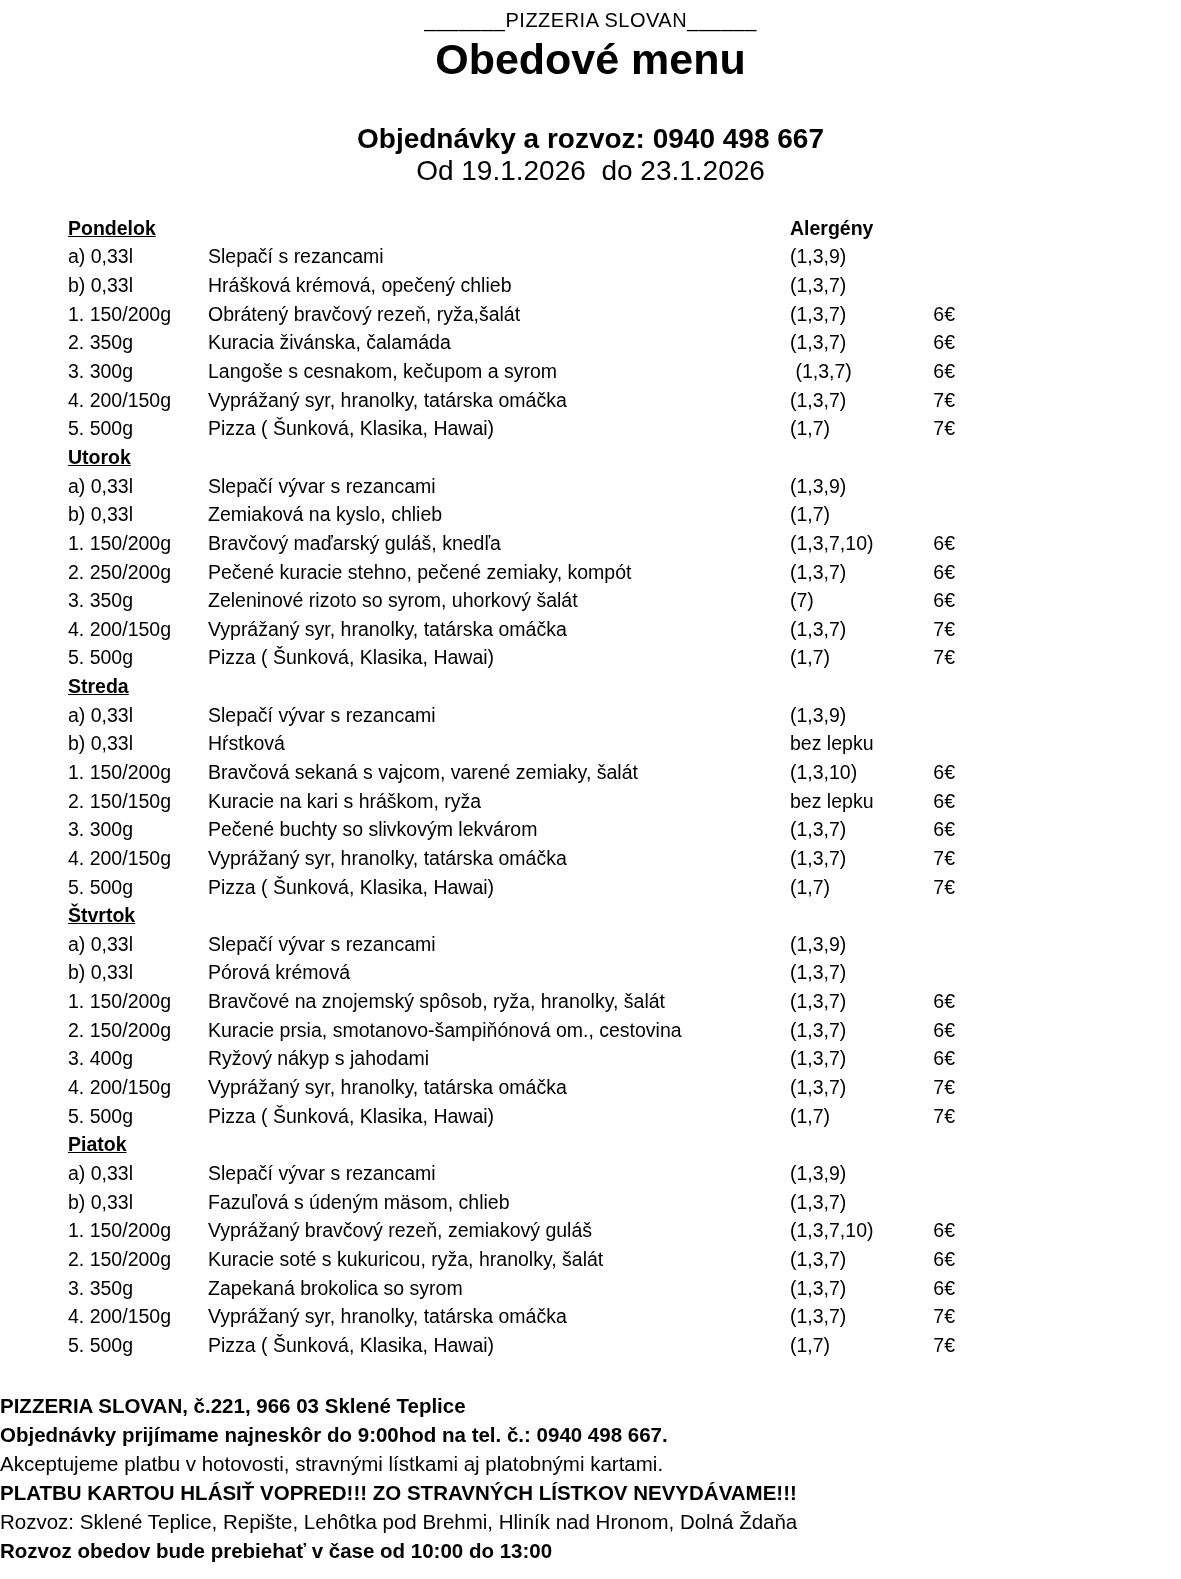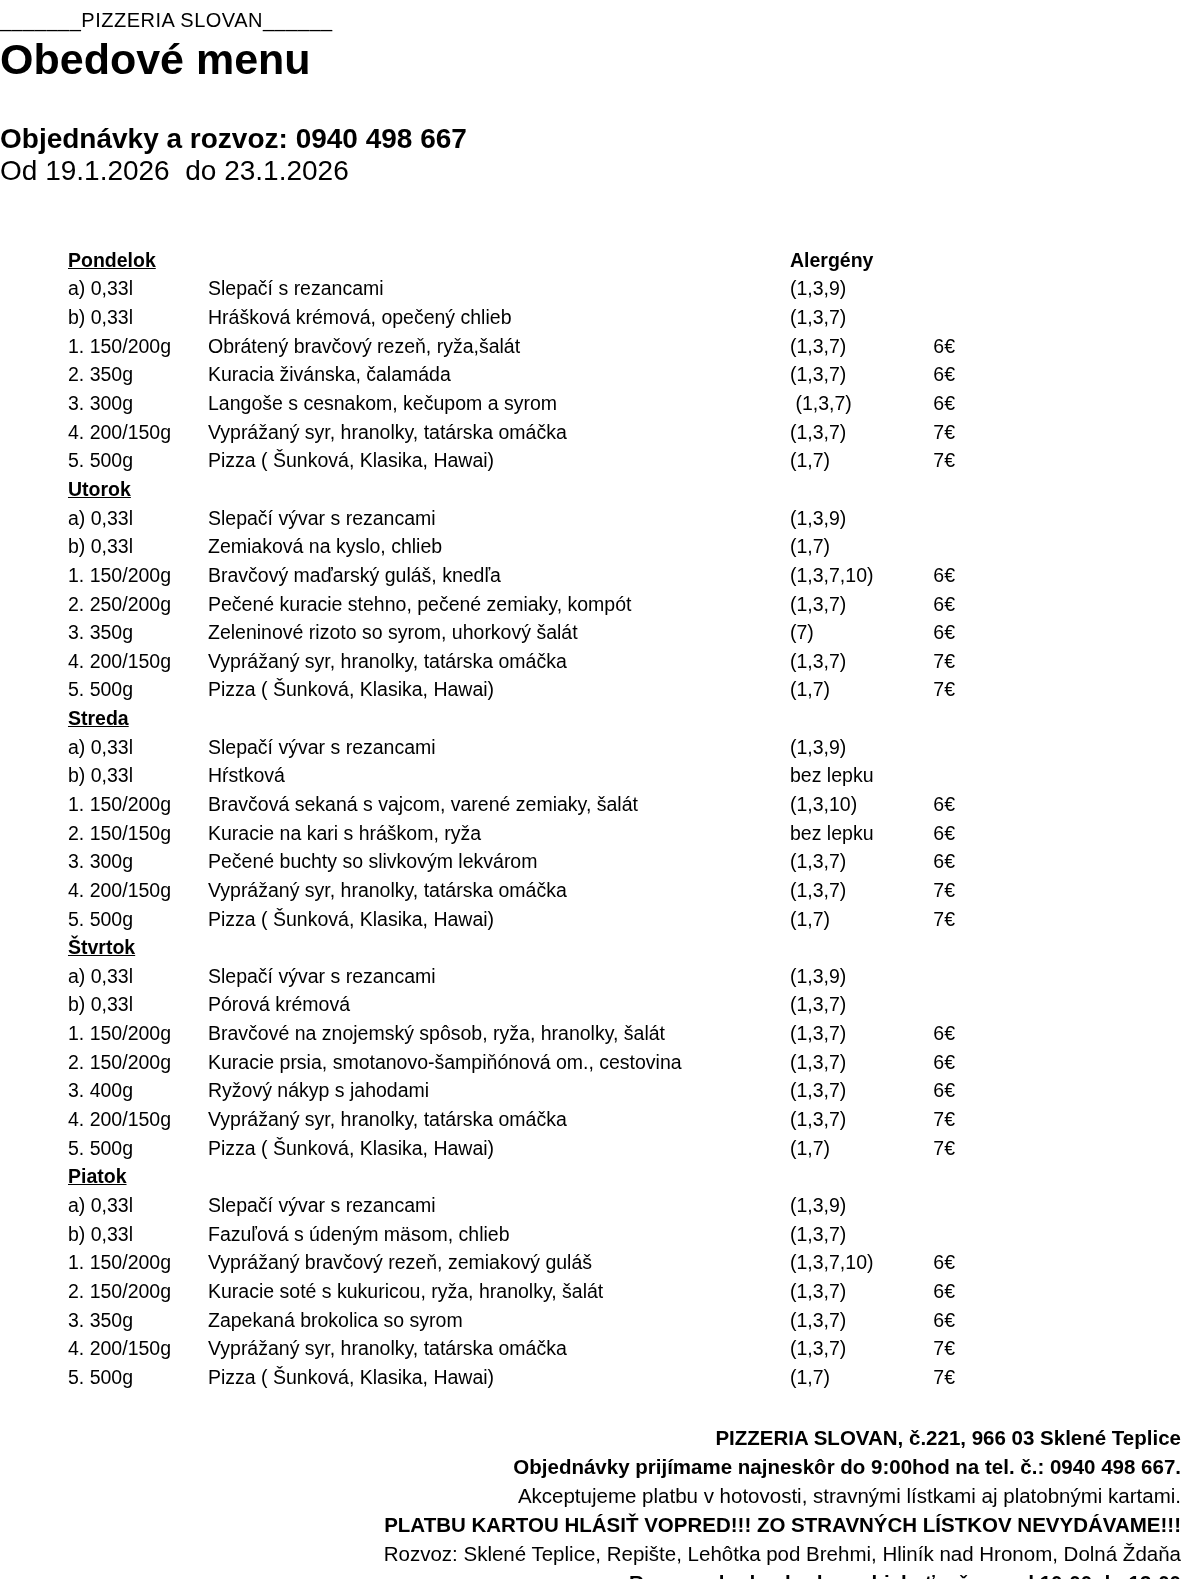--- a/index.html
+++ b/index.html
@@ -5,40 +5,40 @@
   * { margin: 0; padding: 0; box-sizing: border-box; }
   html, body { background: #ffffff; }
   body {
     width: 1181px;
     height: 1579px;
     position: relative;
     font-family: "Liberation Sans", sans-serif;
     color: #000000;
     overflow: hidden;
   }
-  .page-header { padding-top: 7px; }
+  .page-header { text-align: center; padding-top: 7px; }
   .restaurant-line { font-size: 20px; line-height: 26px; letter-spacing: 0.5px; }
   .page-title { font-size: 43px; font-weight: bold; line-height: 52px; }
   .orders-line { font-size: 28px; font-weight: bold; line-height: 36px; margin-top: 36px; }
   .date-range { font-size: 28px; line-height: 28px; white-space: pre; }
 
-  .menu { margin-top: 61px; padding-left: 68px; width: 960px; }
+  .menu { margin-top: 29px; padding-left: 68px; width: 960px; }
   .row {
     display: grid;
     grid-template-columns: 140px 582px 115px 50px;
     height: 28.65px;
     align-items: center;
     font-size: 19.5px;
   }
   .day-name { font-weight: bold; text-decoration: underline; }
   .alg-header { font-weight: bold; }
   .c-price { text-align: right; }
   .c-desc, .c-alg { white-space: pre; }
 
-  .page-footer { margin-top: 31px; text-align: right; font-size: 20.5px; }
+  .page-footer { margin-top: 31px; text-align: left; font-size: 20.5px; }
   .page-footer .line { line-height: 29px; white-space: pre; }
   .page-footer .bold { font-weight: bold; }
 </style>
 </head>
 <body>
 
 <div class="page-header">
   <div class="restaurant-line">_______PIZZERIA SLOVAN______</div>
   <div class="page-title">Obedové menu</div>
   <div class="orders-line">Objednávky a rozvoz: 0940 498 667</div>

